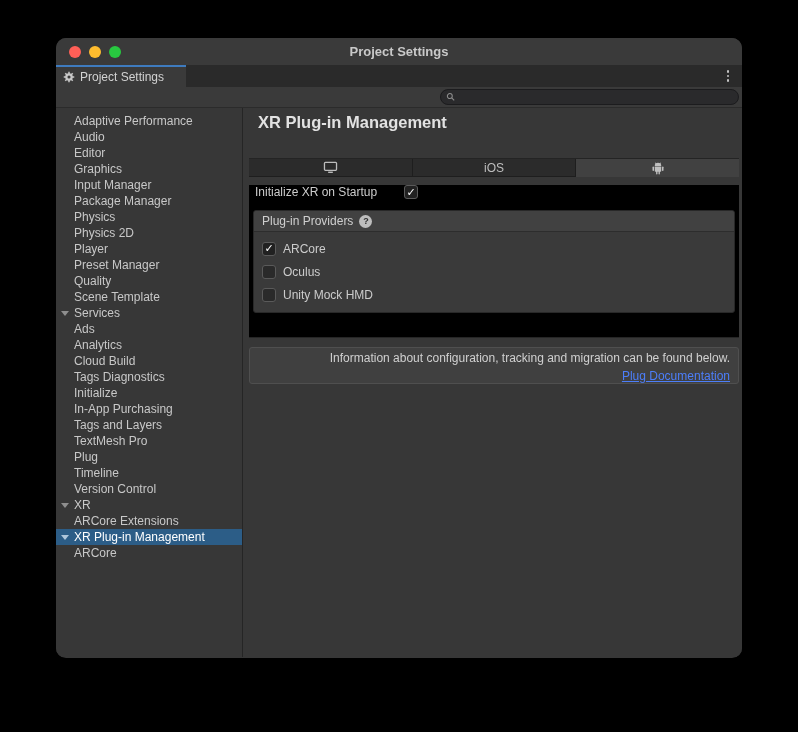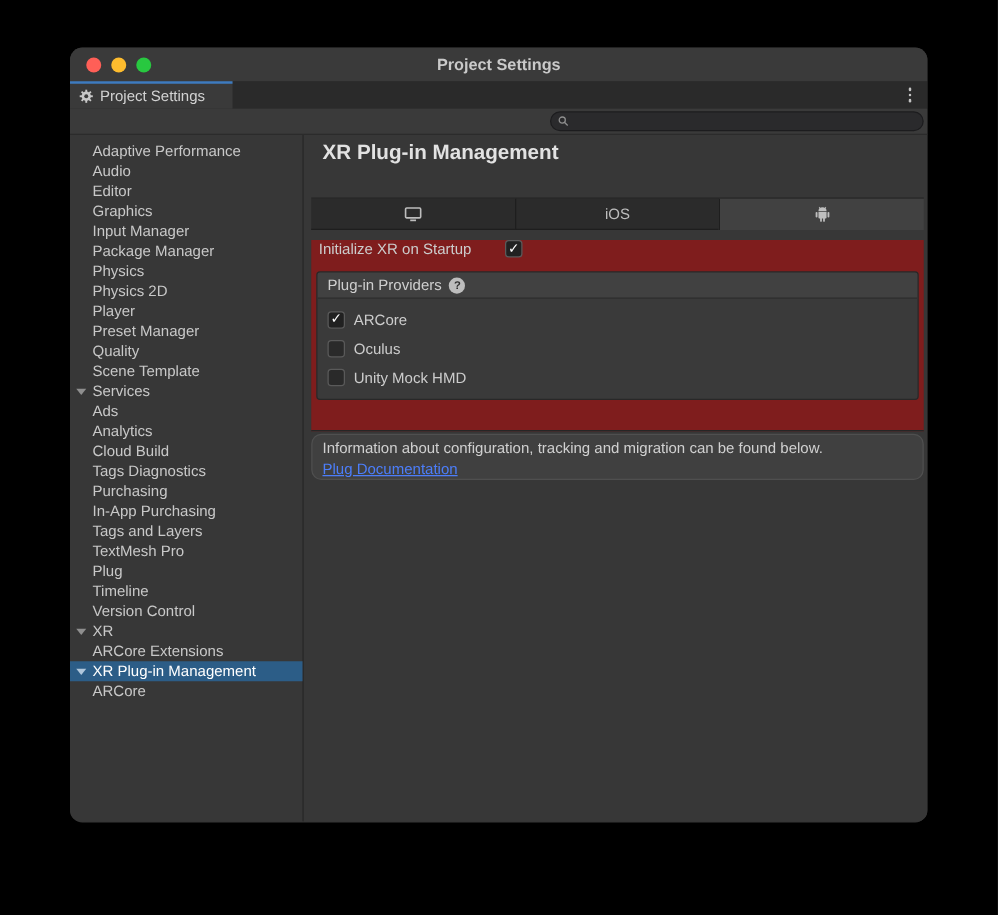--- a/index.html
+++ b/index.html
@@ -49,27 +49,27 @@
          border-left:4px solid transparent; border-right:4px solid transparent;
          border-top:5px solid #8E8E8E; }
   .side-row.selected .tri { border-top-color:#AFC6DB; }
 
   .main { flex:1; position:relative; background:#373737; }
   .main-title { position:absolute; left:15px; top:5px; font-size:16.5px;
                 font-weight:bold; color:#E2E2E2; }
 
   
   .platform-section { position:absolute; left:6px; top:50px; width:490px; }
-  .tabbar { display:flex; height:26px; border-top:1px solid #242424; }
+  .tabbar { display:flex; height:19px; border-top:1px solid #242424; }
   .ptab { flex:1; display:flex; align-items:center; justify-content:center;
           background:#2B2B2B; border-bottom:1px solid #1E1E1E; font-size:12px;
           color:#BDBDBD; }
   .ptab + .ptab { border-left:1px solid #1E1E1E; }
   .ptab.selected { background:#414141; border-bottom:none; }
-  .tab-content { background:#7f1d1d; border-bottom:1px solid #262626; padding-bottom:24px; }
+  .tab-content { background:#000000; border-bottom:1px solid #262626; padding-bottom:24px; }
 
   .init-row { display:flex; align-items:center; margin:8px 0 0 6px; height:14px; }
   .init-label { width:149px; font-size:12px; color:#CCCCCC; }
 
   .checkbox { width:14px; height:14px; background:#2A2A2A; border:1px solid #5A5A5A;
               border-radius:3px; display:flex; align-items:center; justify-content:center;
               font-size:11px; line-height:11px; color:#FFFFFF; flex:none; }
   .checkbox.checked { background:#212121; }
 
   .providers { margin:11px 4px 0 4px; border:1px solid #282828; border-radius:3px;
@@ -79,22 +79,22 @@
                  font-size:12px; color:#CFCFCF; }
   .help-icon { width:13px; height:13px; border-radius:50%; background:#BDBDBD;
                color:#2E2E2E; font-size:9px; font-weight:bold; display:flex;
                align-items:center; justify-content:center; }
   .prov-body { padding:5px 0 6px 8px; }
   .prov-row { height:23px; display:flex; align-items:center; gap:7px;
               font-size:12px; color:#CCCCCC; }
 
   
   .infobox { position:absolute; left:6px; top:239px; width:490px; height:37px;
-             background:#404040; border:1px solid #4F4F4F; border-radius:8px;
-             padding:3px 8px; }
+             background:#404040; border:1px solid #4F4F4F; border-radius:3px;
+             padding:3px 8px;text-align:right; }
   .info-text { font-size:12px; color:#D0D0D0; line-height:15px; }
   .info-link { font-size:12px; color:var(--link-blue,#4C7EFA); text-decoration:underline;
                line-height:16px; display:inline-block; cursor:pointer; }
 </style>
 </head>
 <body>
 
 <div class="window">
 
   <div class="titlebar">
@@ -187,21 +187,21 @@
           <div class="side-row lvl1">
             <span>Analytics</span>
           </div>
           <div class="side-row lvl1">
             <span>Cloud Build</span>
           </div>
           <div class="side-row lvl1">
             <span>Tags Diagnostics</span>
           </div>
           <div class="side-row lvl1">
-            <span>Purchasing</span>
+            <span>Initialize</span>
           </div>
           <div class="side-row lvl1">
             <span>In-App Purchasing</span>
           </div>
           <div class="side-row">
             <span>Tags and Layers</span>
           </div>
           <div class="side-row">
             <span>TextMesh Pro</span>
           </div>

